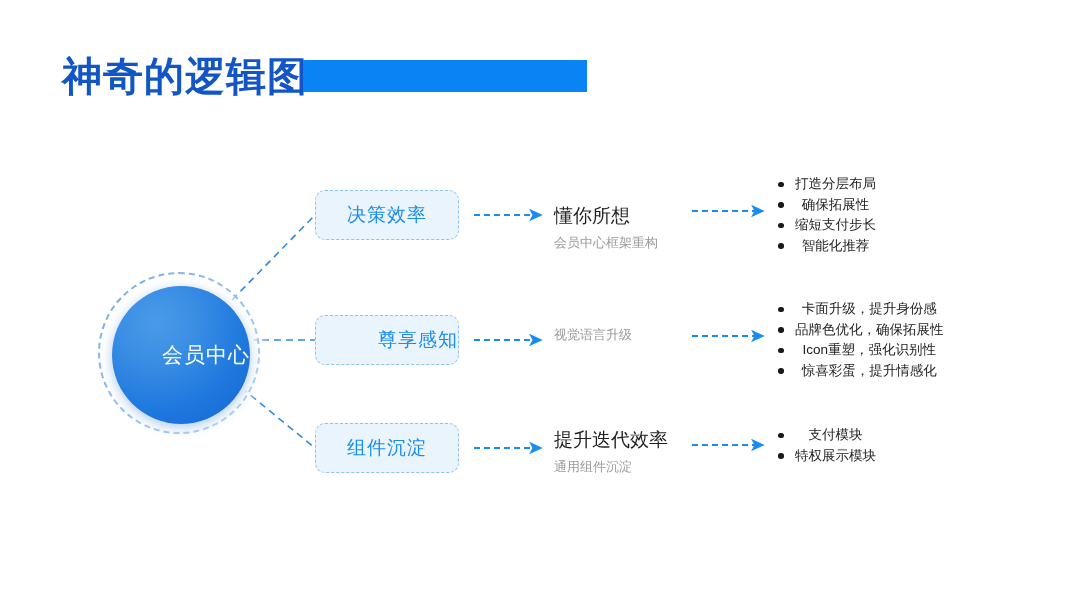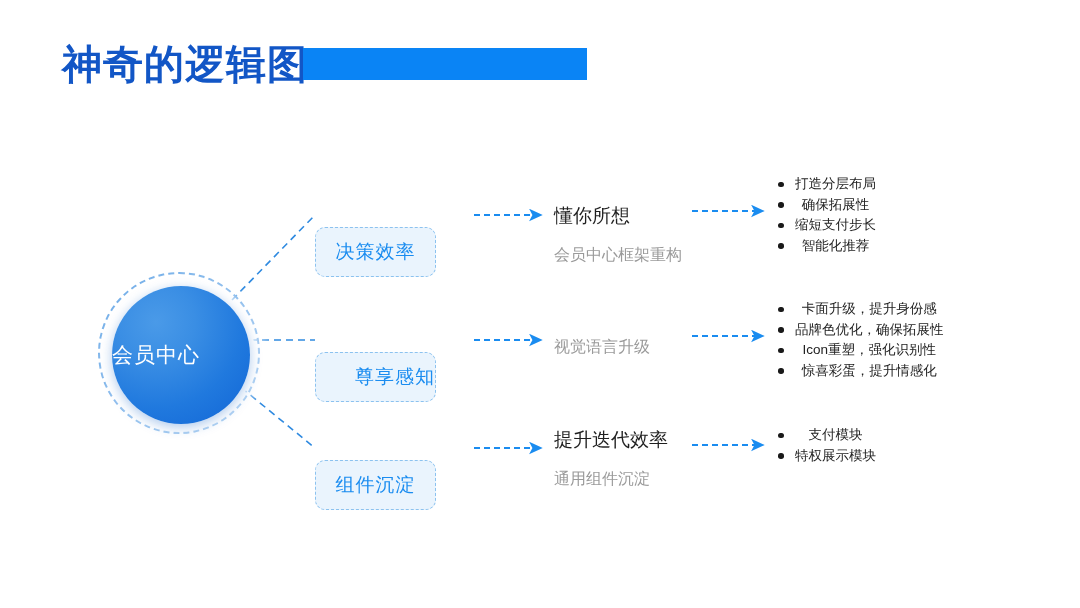--- a/index.html
+++ b/index.html
@@ -12,21 +12,21 @@
     height: 608px;
     position: relative;
     overflow: hidden;
     font-family: "Liberation Sans", "DejaVu Sans", sans-serif;
     -webkit-font-smoothing: antialiased;
   }
 
   
   #header {
     position: absolute;
-    left: 0; top: 4px;
+    left: 0; top: 16px;
     width: 1080px;
     height: 110px;
   }
   #page-title {
     position: absolute;
     left: 62px;
     top: 36px;
     font-size: 40px;
     font-weight: bold;
     color: #1256c6;
@@ -87,43 +87,42 @@
   #central-circle {
     position: absolute;
     left: 14px;
     top: 14px;
     width: 138px;
     height: 138px;
     border-radius: 50%;
     background: radial-gradient(circle at 32% 26%, #4a9ae8 0%, #3a8ee4 28%, #2079de 62%, #1165d6 100%);
     display: flex;
     align-items: center;
-    justify-content: flex-start;
+    justify-content: flex-end;
     box-shadow: 0 3px 12px rgba(20,100,200,0.35);
   }
   #central-circle-label {
     color: #ffffff;
     font-size: 21px;
     letter-spacing: 1px;
     white-space: nowrap;
   }
 
   
   .category-box {
     position: absolute;
-    width: 121px;
+    width: 144px;
     height: 50px;
     border: 1px dashed #8cc2ef;
     border-radius: 10px;
     background: #eaf4fd;
     display: flex;
     align-items: center;
     justify-content: center;
     box-sizing: border-box;
-    margin-top: 37px;
   }
   .category-box-label {
     color: #1a8cf0;
     font-size: 19px;
     letter-spacing: 1px;
     white-space: nowrap;
   }
   #category-box-0 { left: 315px; top: 190px; }
   #category-box-1 { left: 315px; top: 315px; justify-content: flex-end; }
   #category-box-2 { left: 315px; top: 423px; }
@@ -133,24 +132,24 @@
     position: absolute;
     width: 200px;
   }
   .headline-title {
     font-size: 19px;
     color: #1f1f1f;
     line-height: 24px;
     white-space: nowrap;
   }
   .headline-sub {
-    font-size: 16px;
+    font-size: 13px;
     color: #9a9a9a;
     line-height: 16px;
-    margin-top: 19px;
+    margin-top: 7px;
     white-space: nowrap;
   }
   #headline-group-0 { left: 554px; top: 204px; }
   #headline-group-1 { left: 554px; top: 320px; }
   #headline-group-2 { left: 554px; top: 428px; }
 
   
   .bullet-list {
     position: absolute;
     list-style: none;

